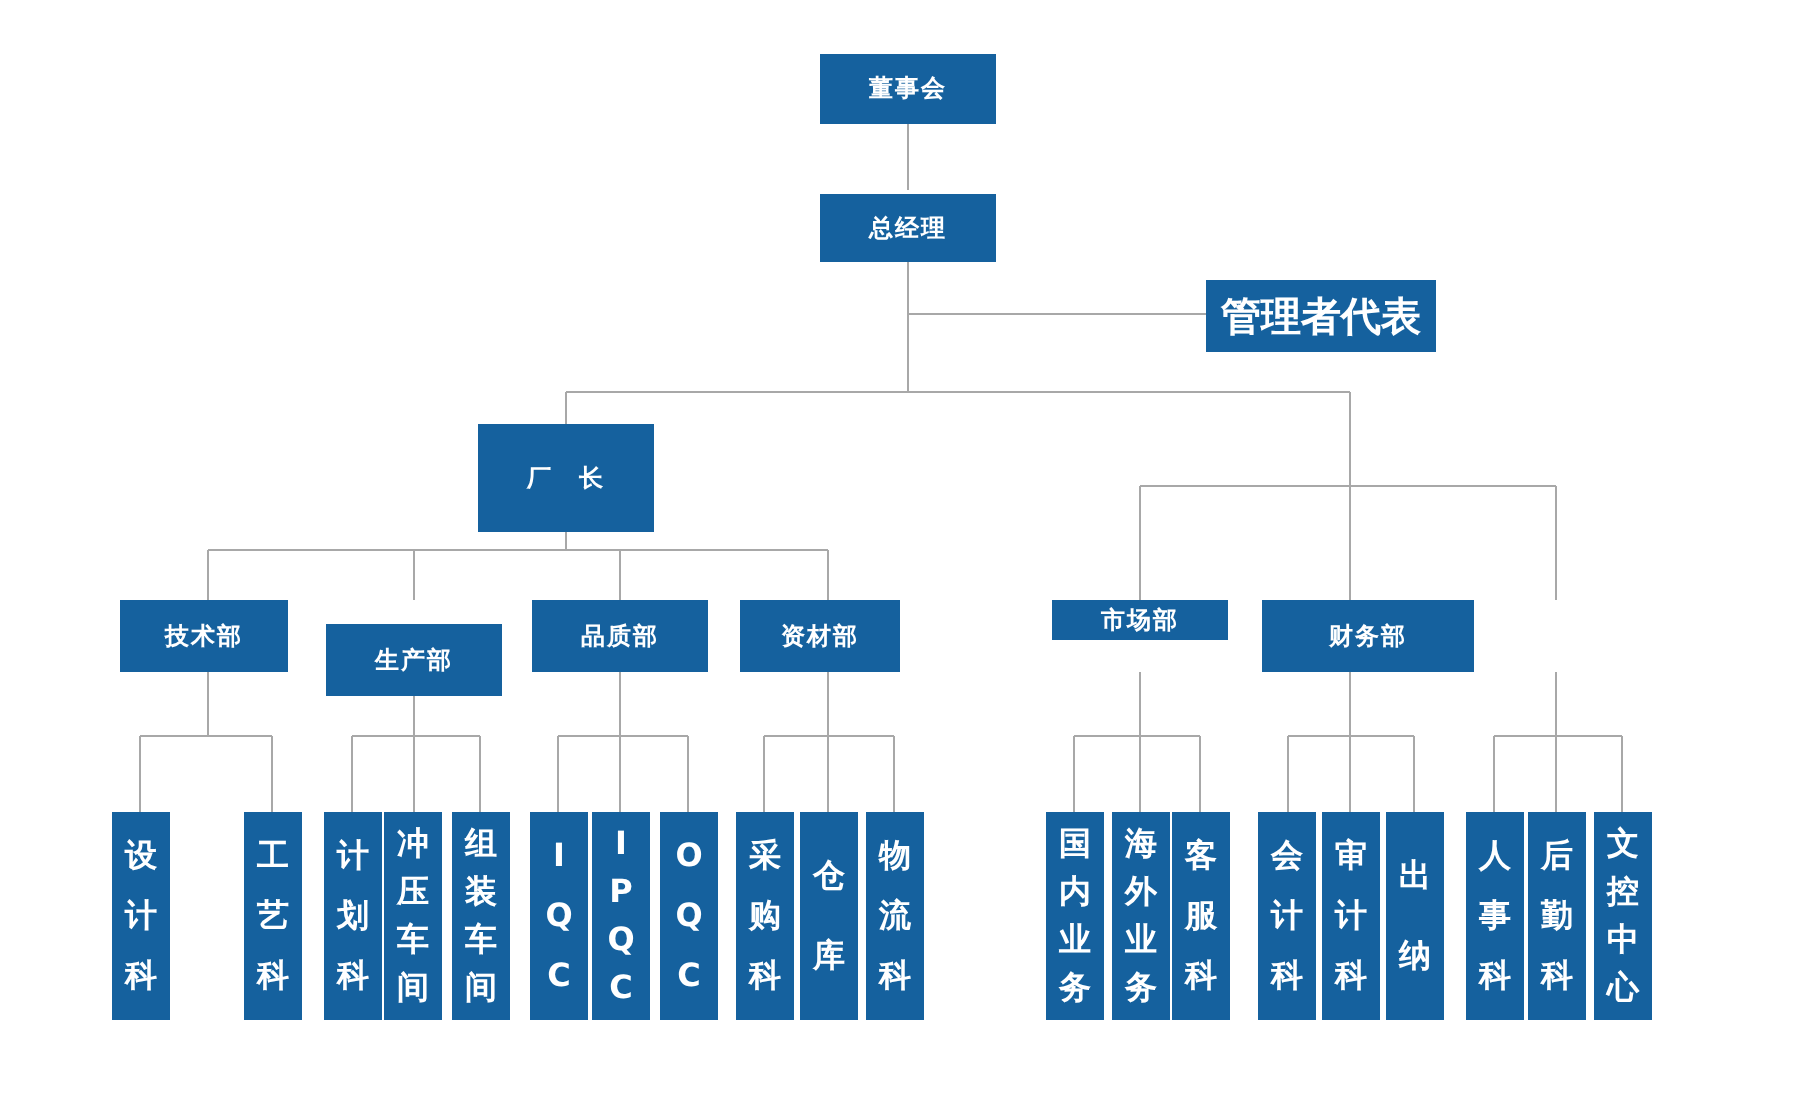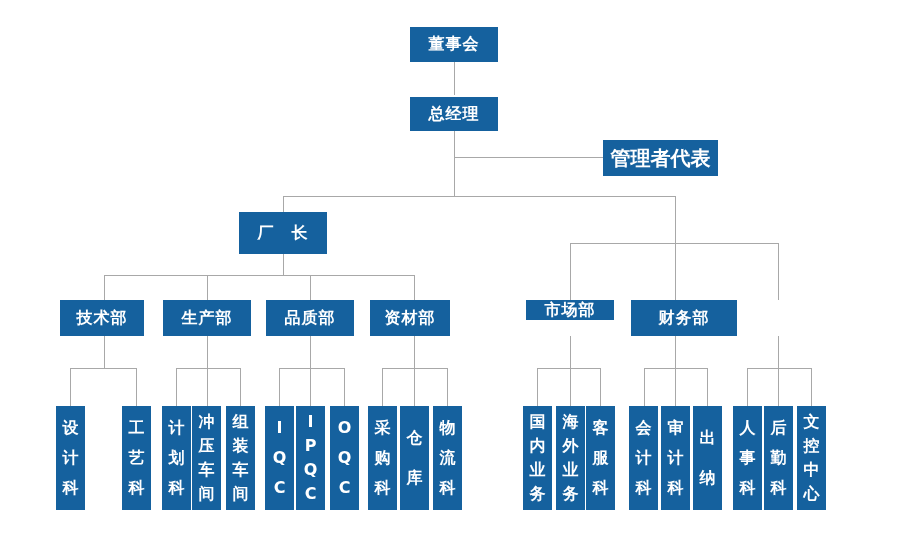--- a/index.html
+++ b/index.html
@@ -13,21 +13,21 @@
     position:relative;width:900px;height:551px;background:var(--canvas-bg);
     overflow:hidden;font-family:"DejaVu Sans","Liberation Sans",sans-serif;
   }
   .lines{position:absolute;left:0;top:0;width:900px;height:551px;}
   .connector{stroke:var(--line-gray);stroke-width:1;fill:none;shape-rendering:crispEdges;}
   .node{
     position:absolute;background:var(--node-blue);color:var(--node-text);
     font-weight:bold;display:flex;align-items:center;justify-content:center;
     box-sizing:border-box;white-space:nowrap;
   }
-  .lvl{font-size:16px;letter-spacing:1px;}
+  .lvl{font-size:12px;letter-spacing:1px;}
   .wide{font-size:20px;letter-spacing:0;}
   .child{
     width:29px;height:104px;top:406px;font-size:16px;
     flex-direction:column;justify-content:space-evenly;white-space:normal;
     line-height:1;
   }
   .child span{display:block;}
 </style>
 </head>
 <body>
@@ -46,24 +46,24 @@
     <path class="connector" d="M310 336 V406 M279 368 H344 M279 368 V406 M344 368 V406"></path>
     <path class="connector" d="M414 336 V406 M382 368 H447 M382 368 V406 M447 368 V406"></path>
     <path class="connector" d="M570 336 V406 M537 368 H600 M537 368 V406 M600 368 V406"></path>
     <path class="connector" d="M675 336 V406 M644 368 H707 M644 368 V406 M707 368 V406"></path>
     <path class="connector" d="M778 336 V406 M747 368 H811 M747 368 V406 M811 368 V406"></path>
   </svg>
 
   <div class="node lvl" style="left:410px;top:27px;width:88px;height:35px">董事会</div>
   <div class="node lvl" style="left:410px;top:97px;width:88px;height:34px">总经理</div>
   <div class="node wide node" style="left:603px;top:140px;width:115px;height:36px">管理者代表</div>
-  <div class="node lvl" style="left:239px;top:212px;width:88px;height:42px">厂　长</div>
+  <div class="node lvl" style="left:239px;top:212px;width:88px;height:54px">厂　长</div>
 
   <div class="node lvl" style="left:60px;top:300px;width:84px;height:36px">技术部</div>
-  <div class="node lvl" style="left:163px;top:300px;width:88px;height:36px">生产部</div>
+  <div class="node lvl" style="left:163px;top:312px;width:88px;height:36px">生产部</div>
   <div class="node lvl" style="left:266px;top:300px;width:88px;height:36px">品质部</div>
   <div class="node lvl" style="left:370px;top:300px;width:80px;height:36px">资材部</div>
   <div class="node lvl" style="left:526px;top:300px;width:88px;height:20px">市场部</div>
   <div class="node lvl" style="left:631px;top:300px;width:106px;height:36px">财务部</div>
 
   <div class="node child" style="left:56px">
       <span>设</span>
       <span>计</span>
       <span>科</span>
     </div>

